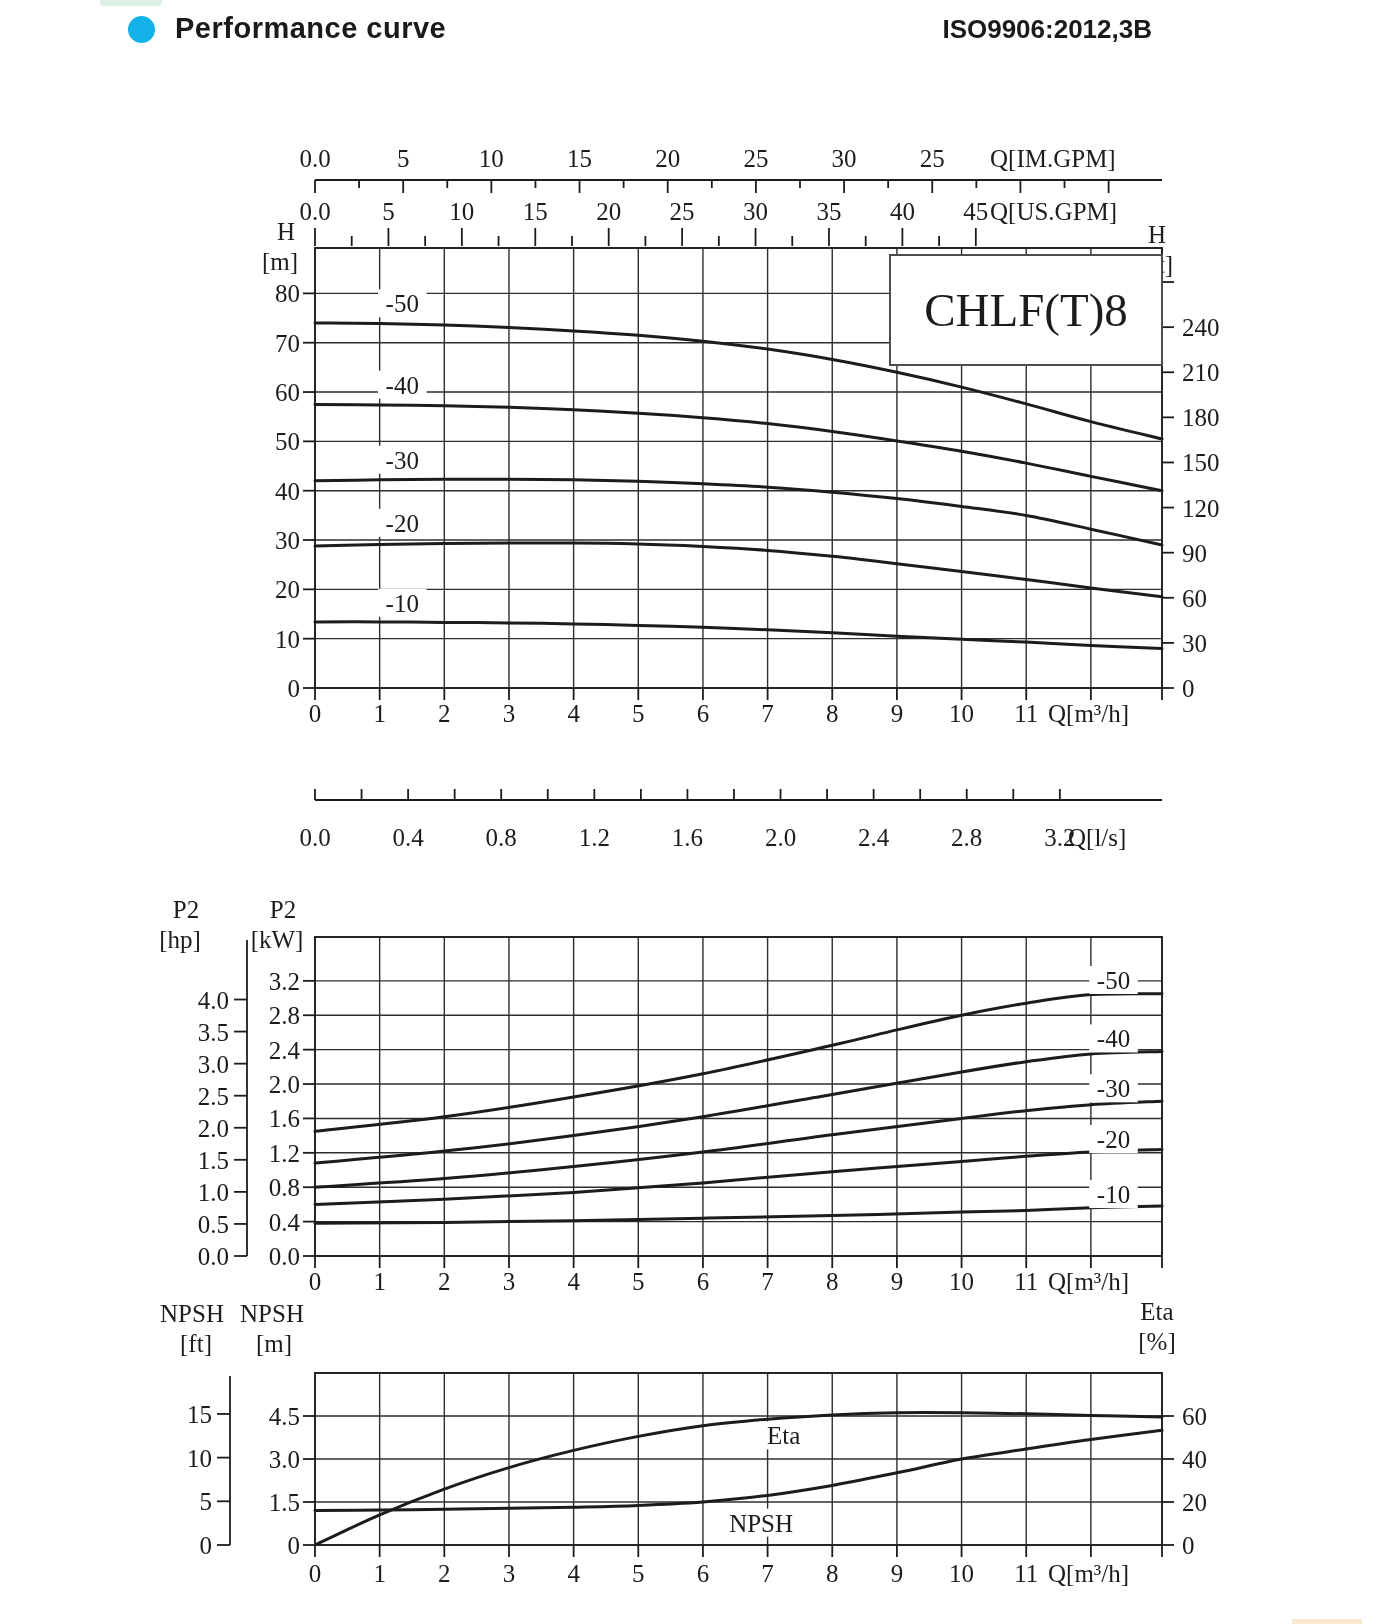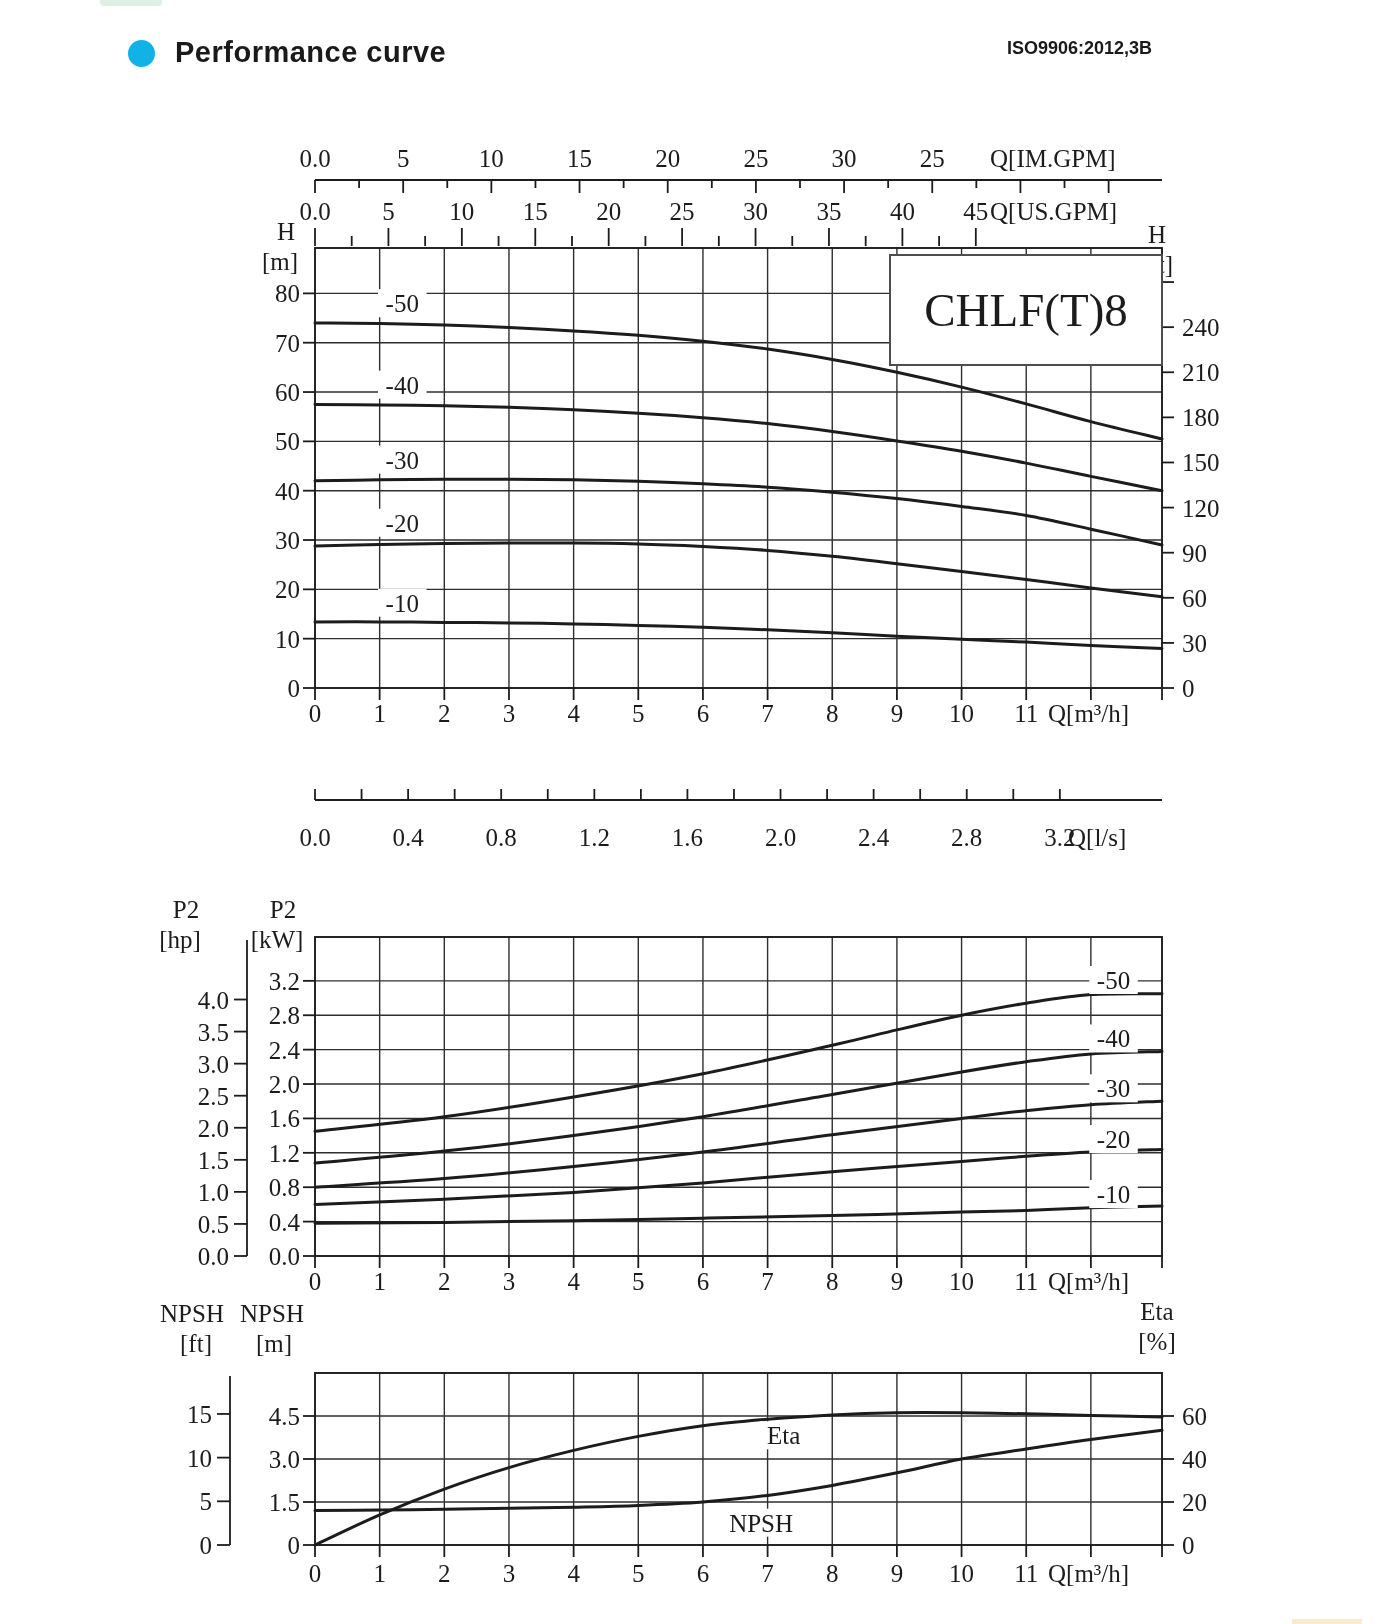--- a/index.html
+++ b/index.html
@@ -1,20 +1,20 @@
 <!DOCTYPE html>
 <html><head>
 <meta charset="utf-8">
 <style>
   html,body{margin:0;padding:0;background:#ffffff;}
   body{width:1400px;height:1624px;position:relative;font-family:"Liberation Sans",sans-serif;color:#1a1a1a;}
-  .header{position:absolute;left:0;top:34px;width:1400px;height:44px;}
+  .header{position:absolute;left:0;top:10px;width:1400px;height:44px;}
   .dot{position:absolute;left:128px;top:6px;width:27px;height:27px;border-radius:50%;}
   .title{position:absolute;left:175px;top:2px;font-size:29px;font-weight:bold;letter-spacing:0.5px;}
-  .standard{position:absolute;right:248px;top:4px;font-size:18px;font-weight:bold;}
+  .standard{position:absolute;right:248px;top:4px;font-size:26px;font-weight:bold;}
   .sliver-top{position:absolute;left:100px;top:0;width:62px;height:6px;background:#cfe9d8;opacity:.7;border-radius:0 0 4px 4px;}
   .sliver-bottom{position:absolute;left:1292px;top:1619px;width:70px;height:5px;background:#f6d9b0;opacity:.6;}
   svg text{fill:#1c1c1c;}
 </style>
 </head>
 <body>
 
 <div class="sliver-top"></div>
 
 <div class="header">

